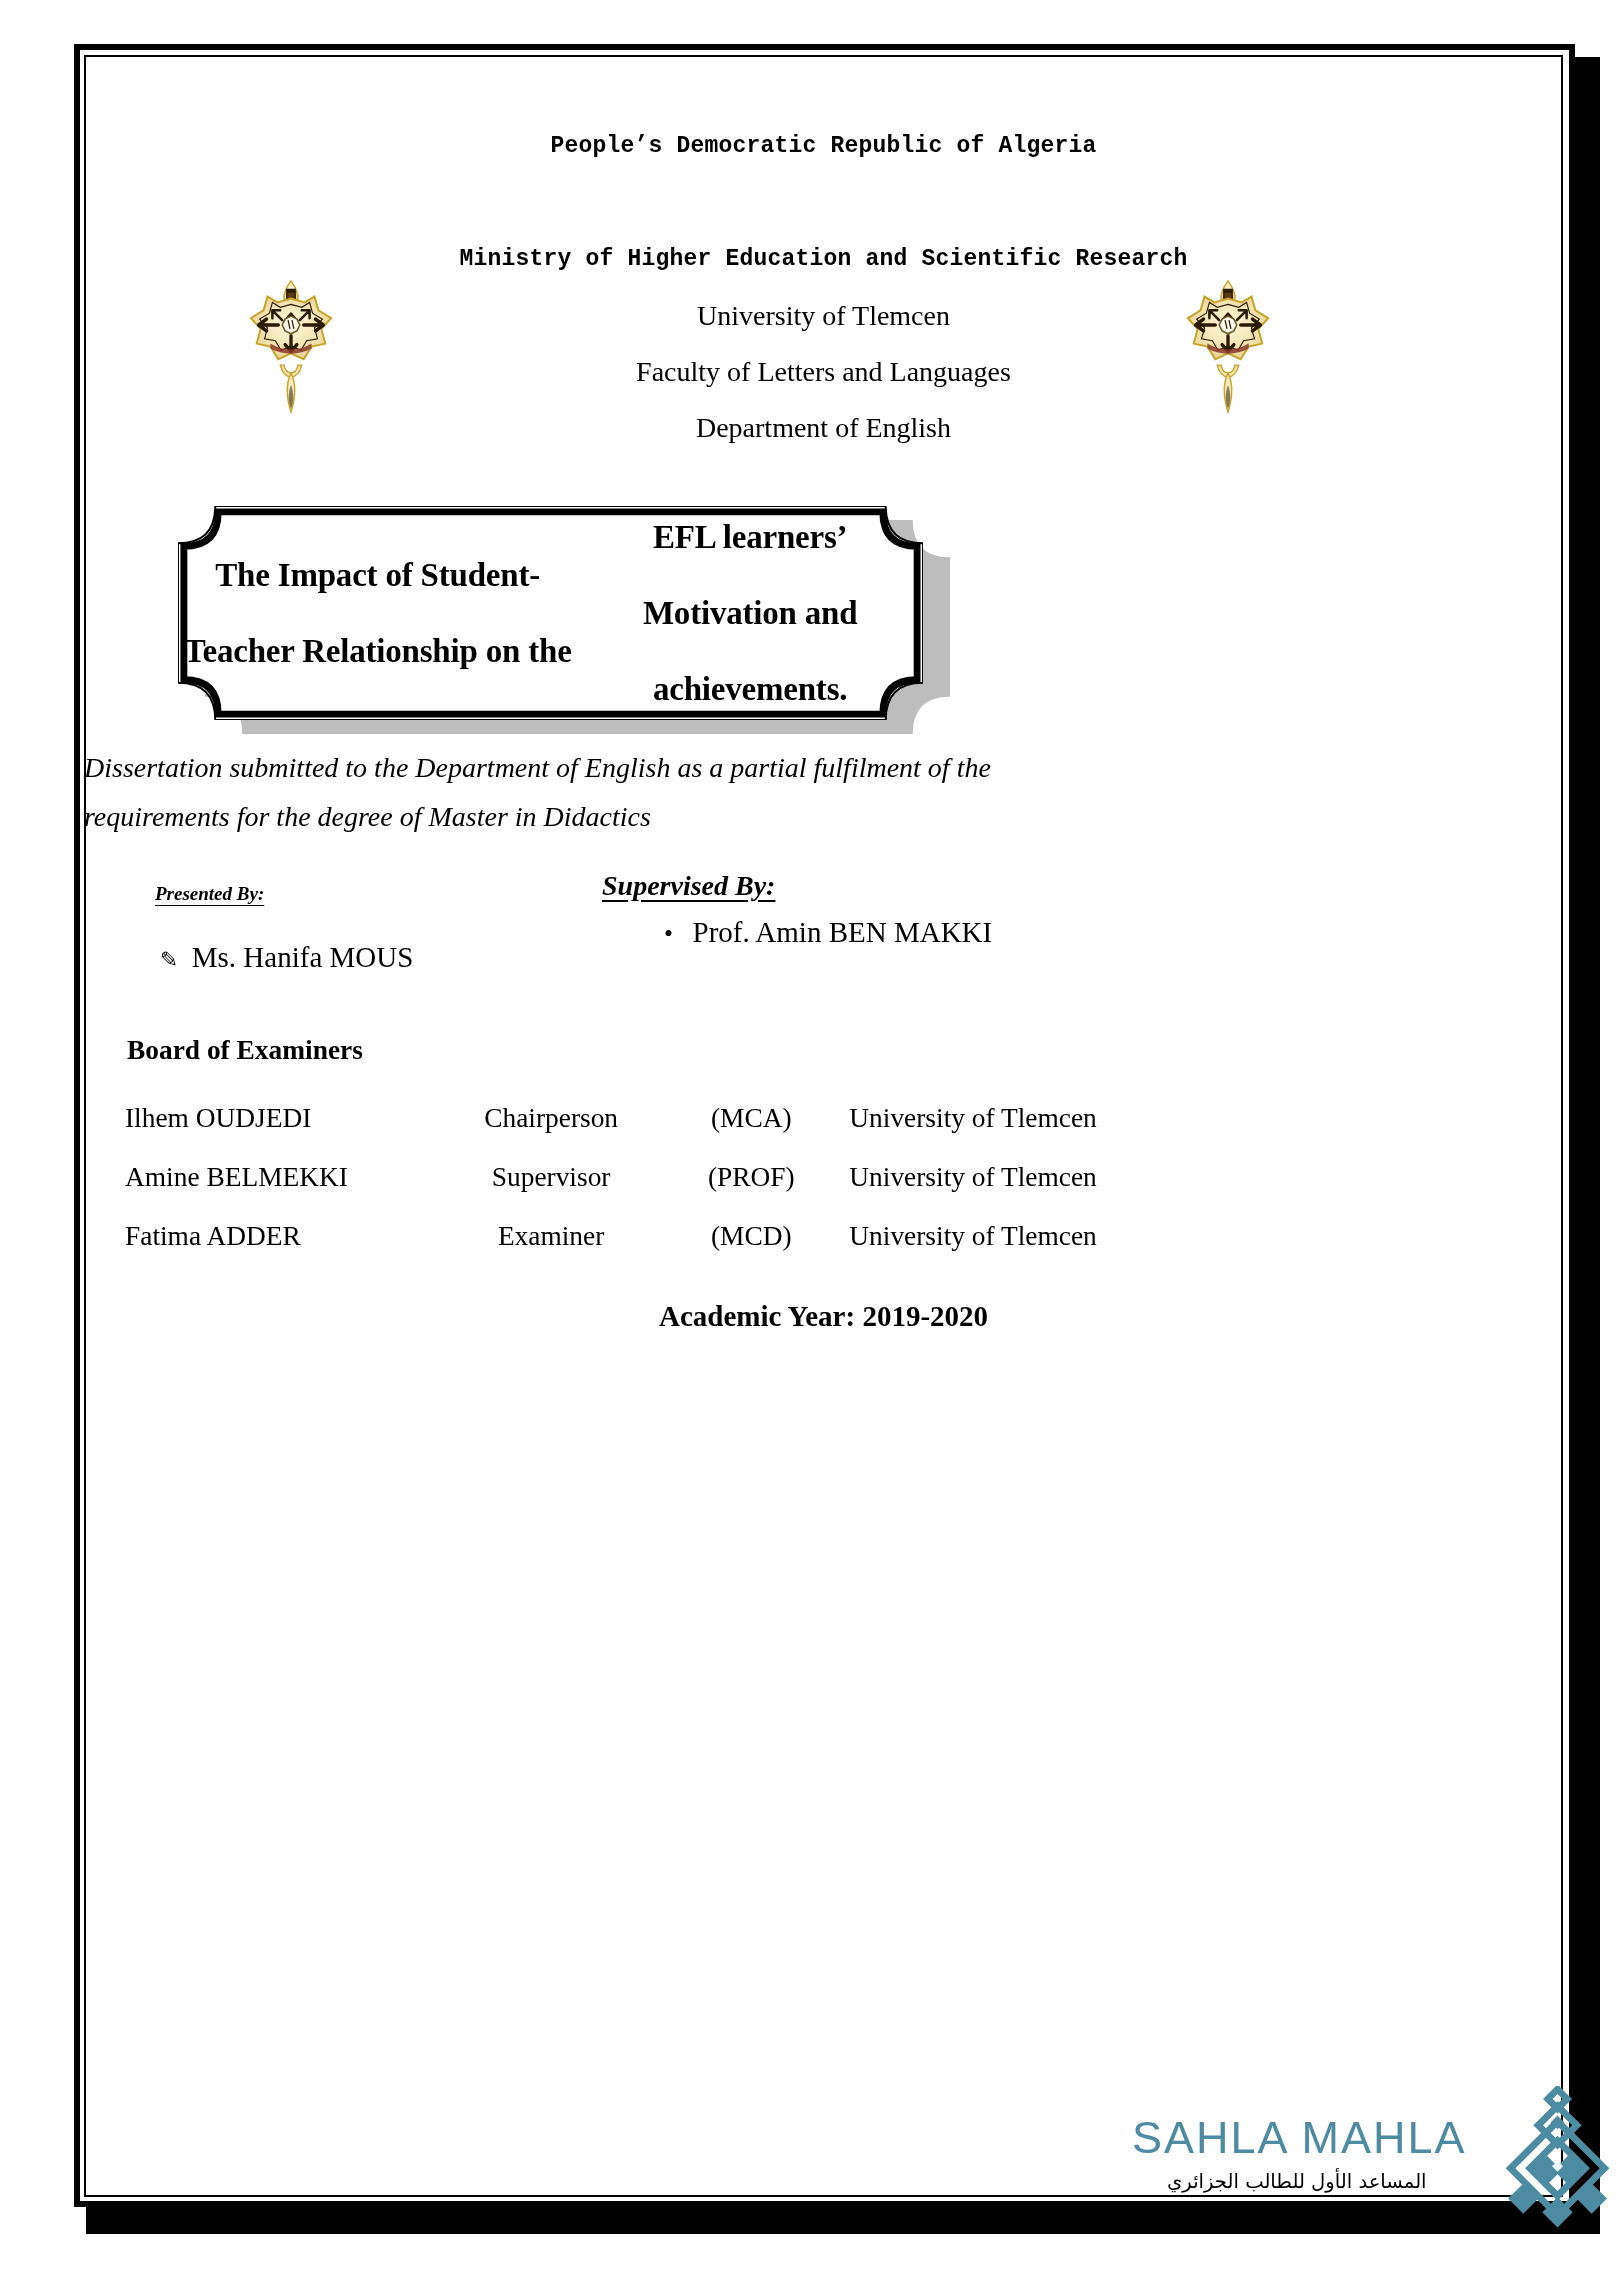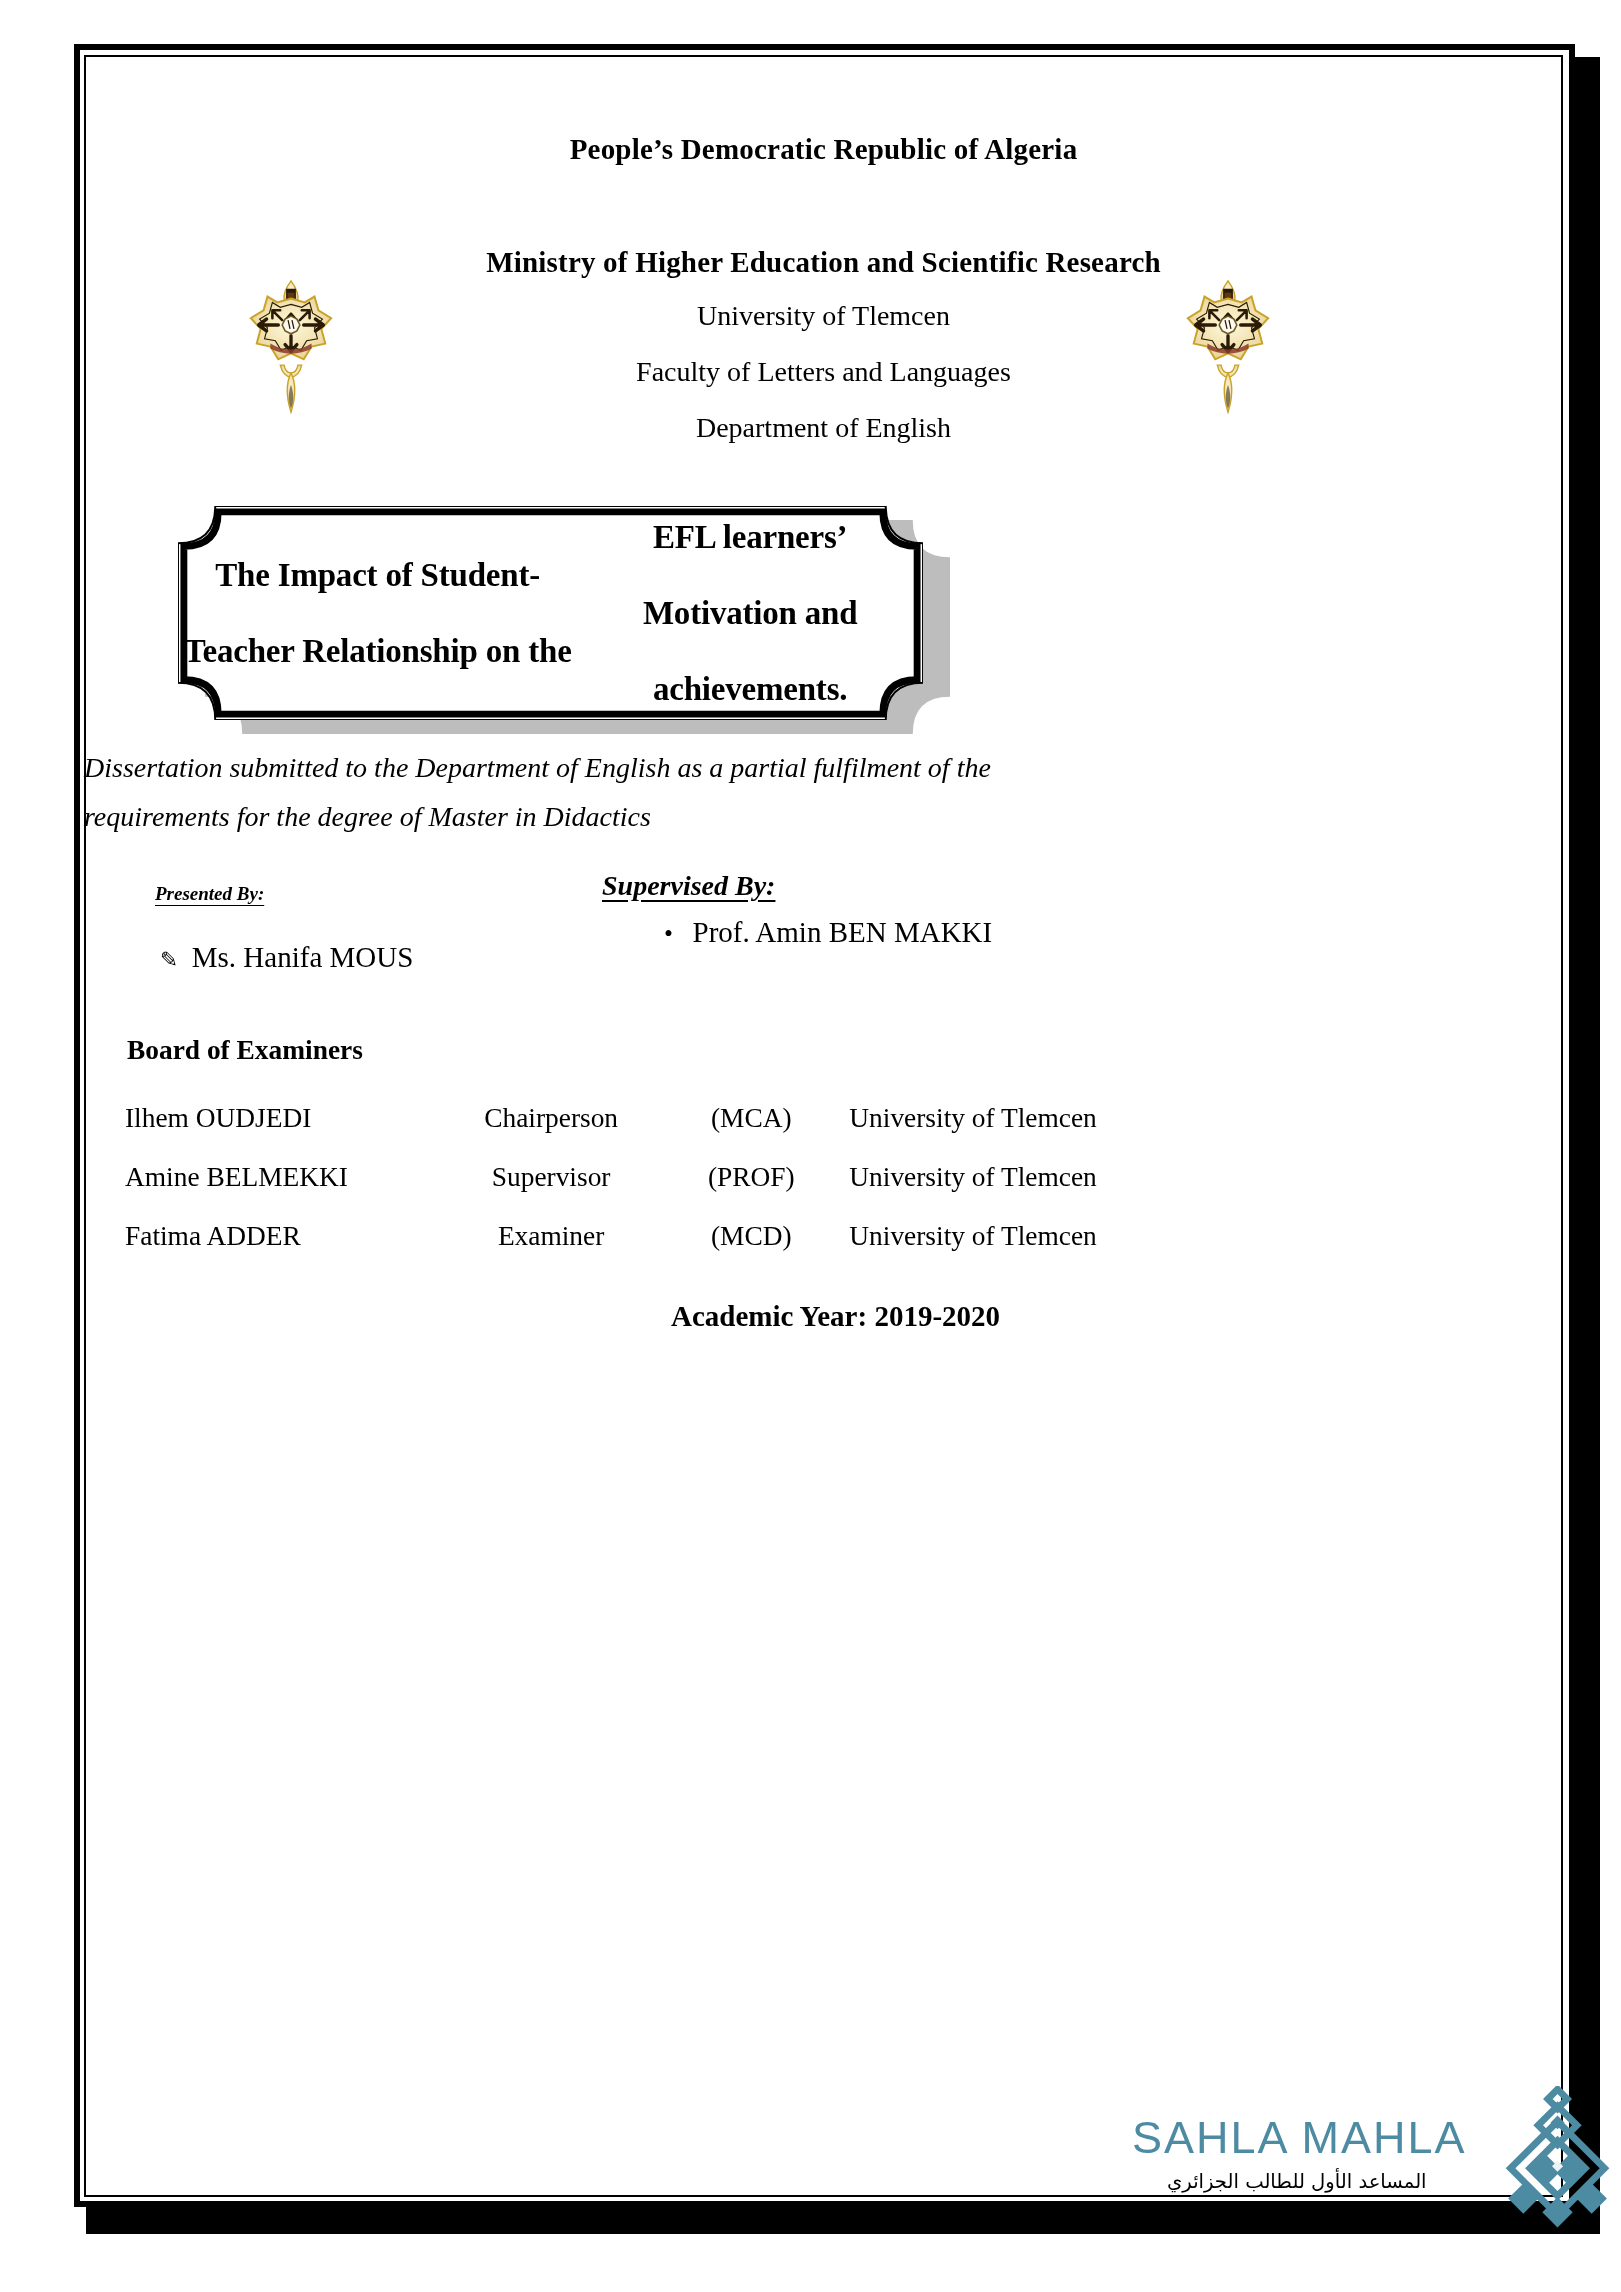--- a/index.html
+++ b/index.html
@@ -54,22 +54,23 @@
     width: 1479px;
     height: 2142px;
     box-sizing: border-box;
     z-index: 5;
   }
 
   
   .hdr-line {
     text-align: center;
     font-weight: bold;
-    font-size: 29px;
+    font-size: 23px;
     letter-spacing: 0.2px;
+    font-family: Liberation Mono, monospace;
   }
   #hdr-republic { position: absolute; left: 0; top: 78px; width: 100%; }
   #hdr-ministry { position: absolute; left: 0; top: 149px; width: 100%; margin-top: 42px; }
 
   
   #uni-block {
     position: absolute;
     left: 0;
     top: 233px;
     width: 100%;
@@ -220,21 +221,20 @@
 
   
   #academic-year {
     position: absolute;
     left: 0;
     top: 1245px;
     width: 100%;
     text-align: center;
     font-weight: bold;
     font-size: 29px;
-    padding-left: 12px;
   }
 
   
   #watermark {
     position: absolute;
     left: 1132px;
     top: 2086px;
     width: 490px;
     height: 147px;
     z-index: 20;

